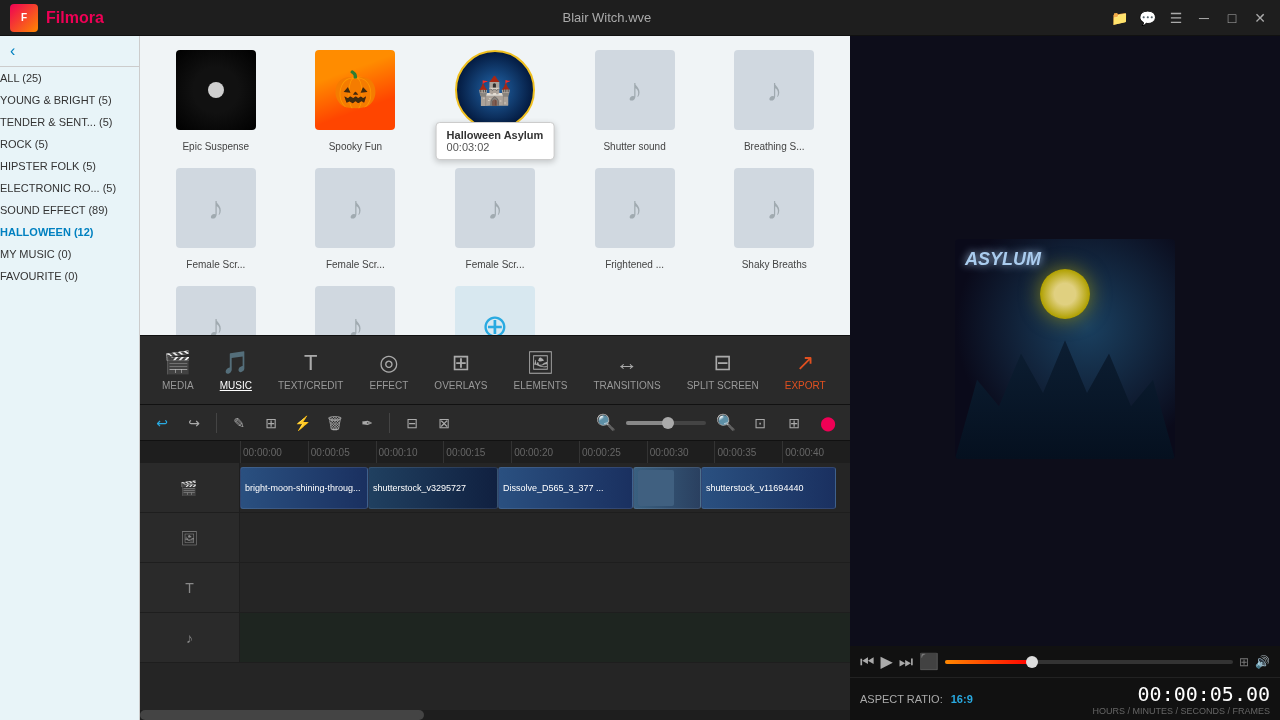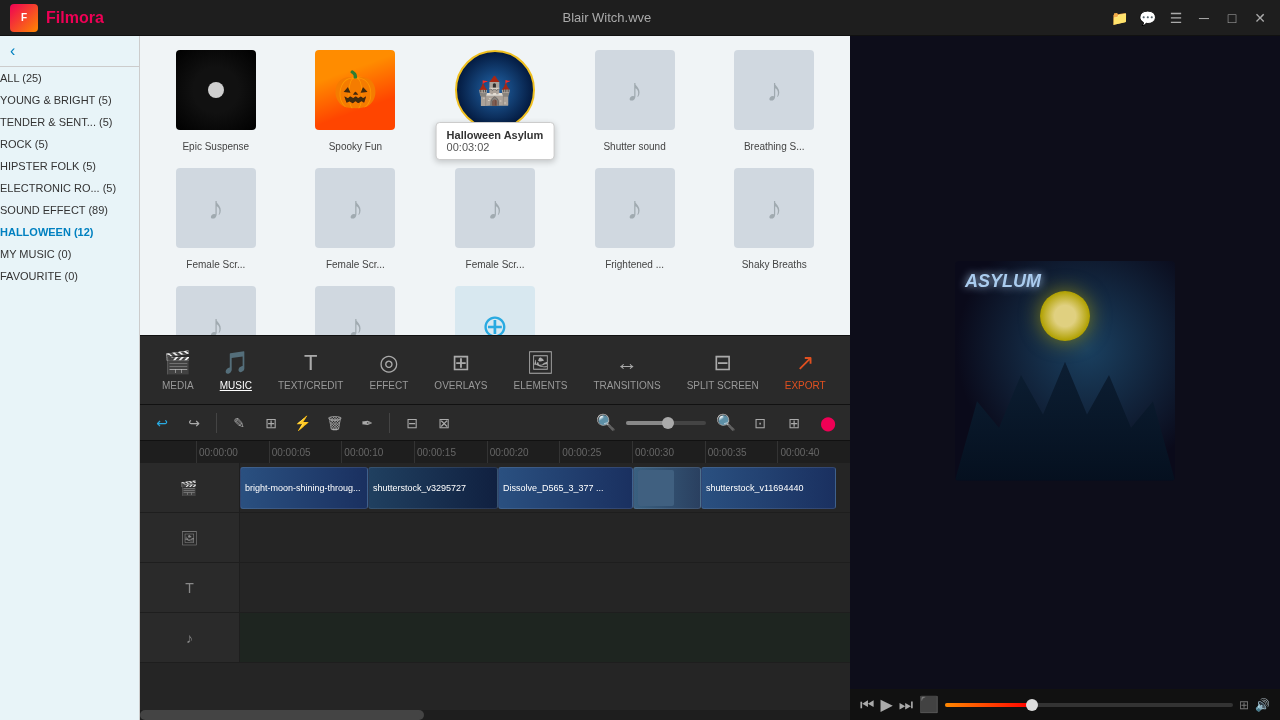--- a/index.html
+++ b/index.html
@@ -308,21 +308,21 @@
       flex: 1;
       display: flex;
       flex-direction: column;
       overflow: hidden;
     }
     .timeline-ruler {
       height: 22px;
       background: #1e1e1e;
       display: flex;
       align-items: center;
-      padding-left: 56px;
+      padding-left: 100px;
       font-size: 10px;
       color: #666;
       gap: 0;
       position: relative;
     }
     .ruler-tick {
       flex: 1;
       text-align: left;
       padding-left: 2px;
       border-left: 1px solid #333;
@@ -676,14 +676,22 @@
       <div class="ctrl-btn">⬛</div>
       <div class="ctrl-progress">
         <div class="ctrl-progress-fill"></div>
         <div class="ctrl-progress-thumb"></div>
       </div>
       <div class="ctrl-icons">
         <span>⊞</span>
         <span>🔊</span>
       </div>
     </div>
+    <div class="preview-info">
+      <span class="aspect-label">ASPECT RATIO:</span>
+      <span class="aspect-value">16:9</span>
+      <div style="margin-left:auto; text-align:right;">
+        <div class="time-display">00:00:05.00</div>
+        <div class="time-label">HOURS / MINUTES / SECONDS / FRAMES</div>
+      </div>
+    </div>
   </div>
 </div>
 
 </body></html>

